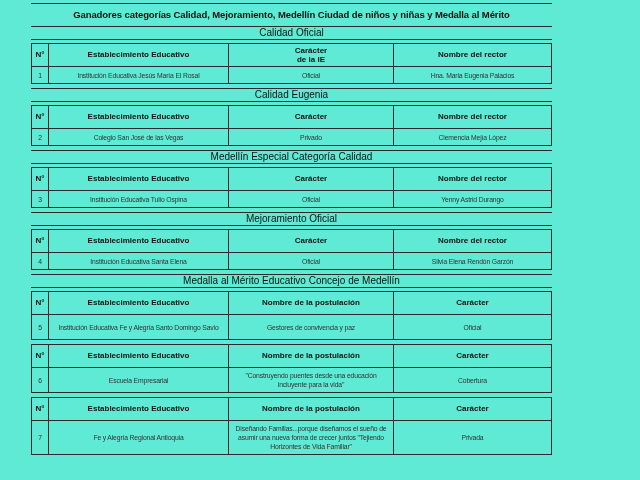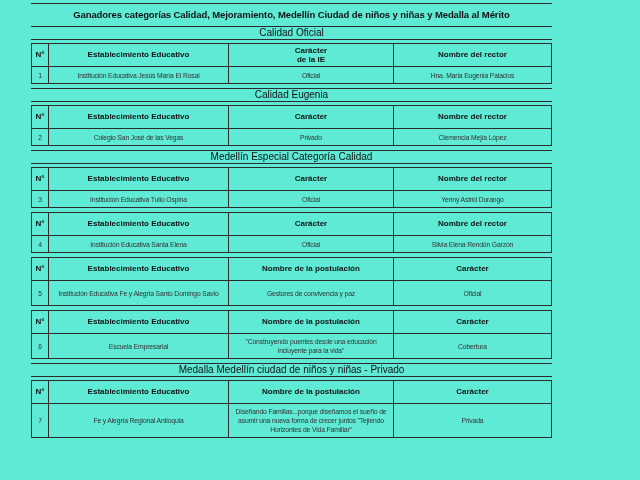--- a/index.html
+++ b/index.html
@@ -136,37 +136,39 @@
         <div class="row data">
           <div class="cell">3</div>
           <div class="cell">Institución Educativa Tulio Ospina</div>
           <div class="cell">Oficial</div>
           <div class="cell">Yenny Astrid Durango</div>
         </div>
       </div>
     </div>
 
     <div class="section s4">
+      <div class="band">Mejoramiento Oficial</div>
       <div class="tbl">
         <div class="row header">
           <div class="cell">N°</div>
           <div class="cell">Establecimiento Educativo</div>
           <div class="cell">Carácter</div>
           <div class="cell">Nombre del rector</div>
         </div>
         <div class="row data">
           <div class="cell">4</div>
           <div class="cell">Institución Educativa Santa Elena</div>
           <div class="cell">Oficial</div>
           <div class="cell">Silvia Elena Rendón Garzón</div>
         </div>
       </div>
     </div>
 
     <div class="section s5">
+      <div class="band">Medalla al Mérito Educativo Concejo de Medellín</div>
       <div class="tbl">
         <div class="row header">
           <div class="cell">N°</div>
           <div class="cell">Establecimiento Educativo</div>
           <div class="cell">Nombre de la postulación</div>
           <div class="cell">Carácter</div>
         </div>
         <div class="row data">
           <div class="cell">5</div>
           <div class="cell">Institución Educativa Fe y Alegría Santo Domingo Savio</div>
@@ -187,21 +189,20 @@
         <div class="row data">
           <div class="cell">6</div>
           <div class="cell">Escuela Empresarial</div>
           <div class="cell">"Construyendo puentes desde una educación incluyente para la vida"</div>
           <div class="cell">Cobertura</div>
         </div>
       </div>
     </div>
 
     <div class="section s7">
-      <div class="band">Medalla Medellín ciudad de niños y niñas - Privado</div>
       <div class="tbl">
         <div class="row header">
           <div class="cell">N°</div>
           <div class="cell">Establecimiento Educativo</div>
           <div class="cell">Nombre de la postulación</div>
           <div class="cell">Carácter</div>
         </div>
         <div class="row data">
           <div class="cell">7</div>
           <div class="cell">Fe y Alegría Regional Antioquia</div>

